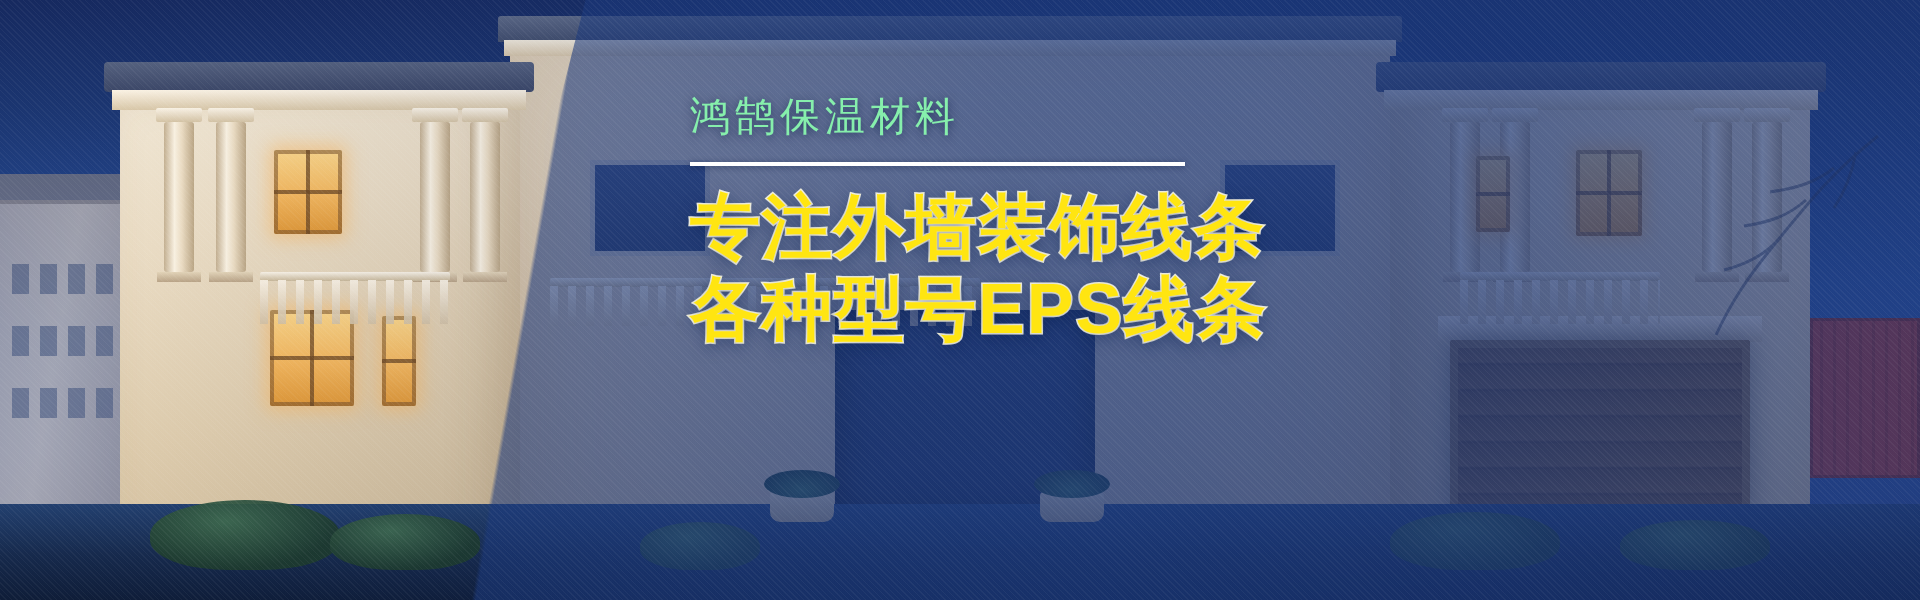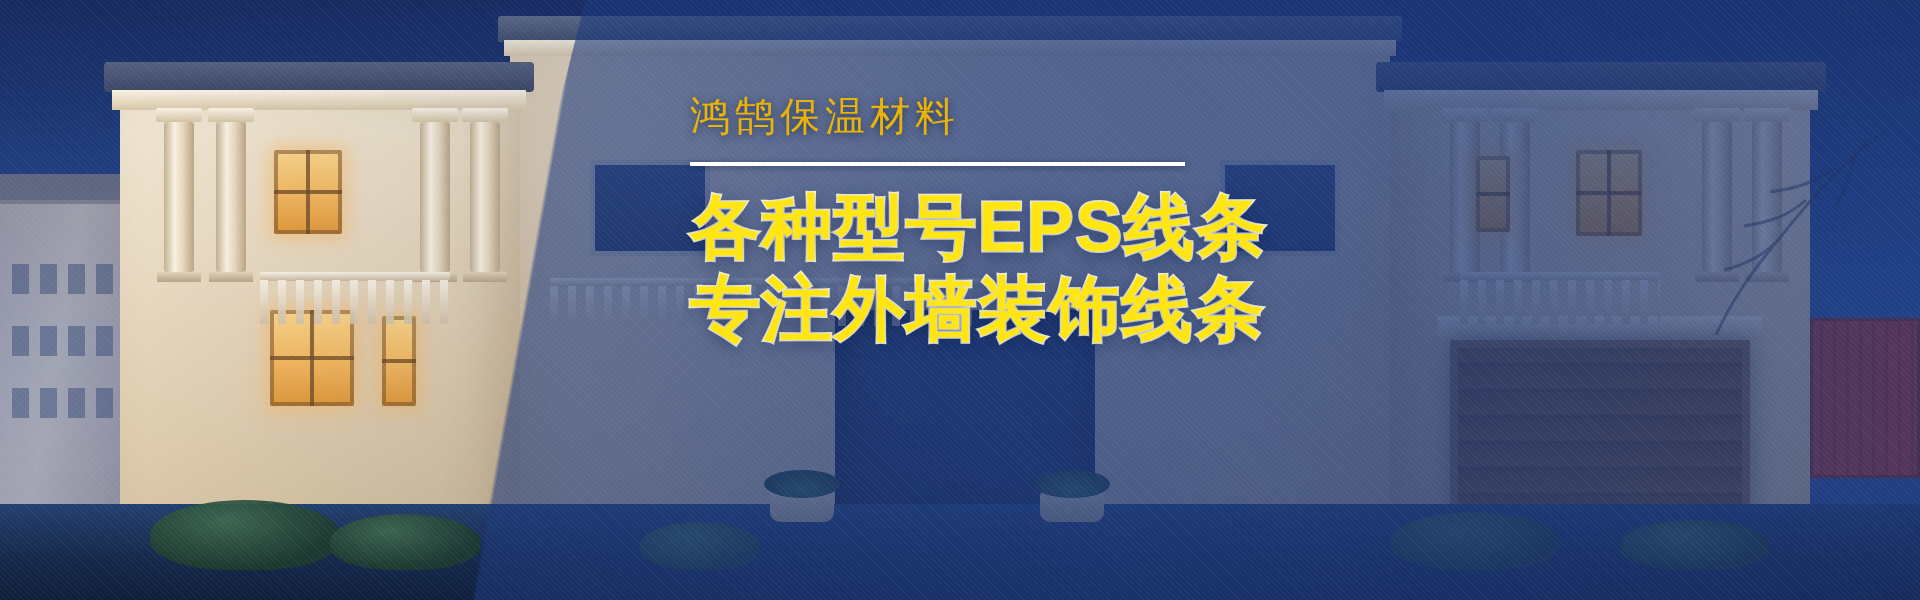--- a/index.html
+++ b/index.html
@@ -258,21 +258,21 @@
   .copy {
     position: absolute;
     left: 690px;
     top: 96px;
     width: 820px;
     z-index: 6;
   }
   .eyebrow {
     font-size: 40px;
     line-height: 1;
-    color: #eab308;
+    color: #86efac;
     letter-spacing: 5px;
     font-weight: 400;
     text-shadow: 0 2px 10px rgba(0,20,60,.65);
     margin: 0 0 26px 0;
     white-space: nowrap;
   }
   .rule {
     height: 4px;
     width: 495px;
     background: #ffffff;
@@ -402,19 +402,19 @@
 
   <div class="overlay-panel"></div>
   <div class="overlay-veil"></div>
   <div class="hatch"></div>
 
   <div class="copy">
     <div class="eyebrow">鸿鹄保温材料</div>
 
     <div class="rule"></div>
 
+    <div class="headline">专注外墙装饰线条</div>
+
     <div class="headline">各种型号EPS线条</div>
 
-    <div class="headline">专注外墙装饰线条</div>
-
   </div>
 
 </div>
 
 </body></html>

